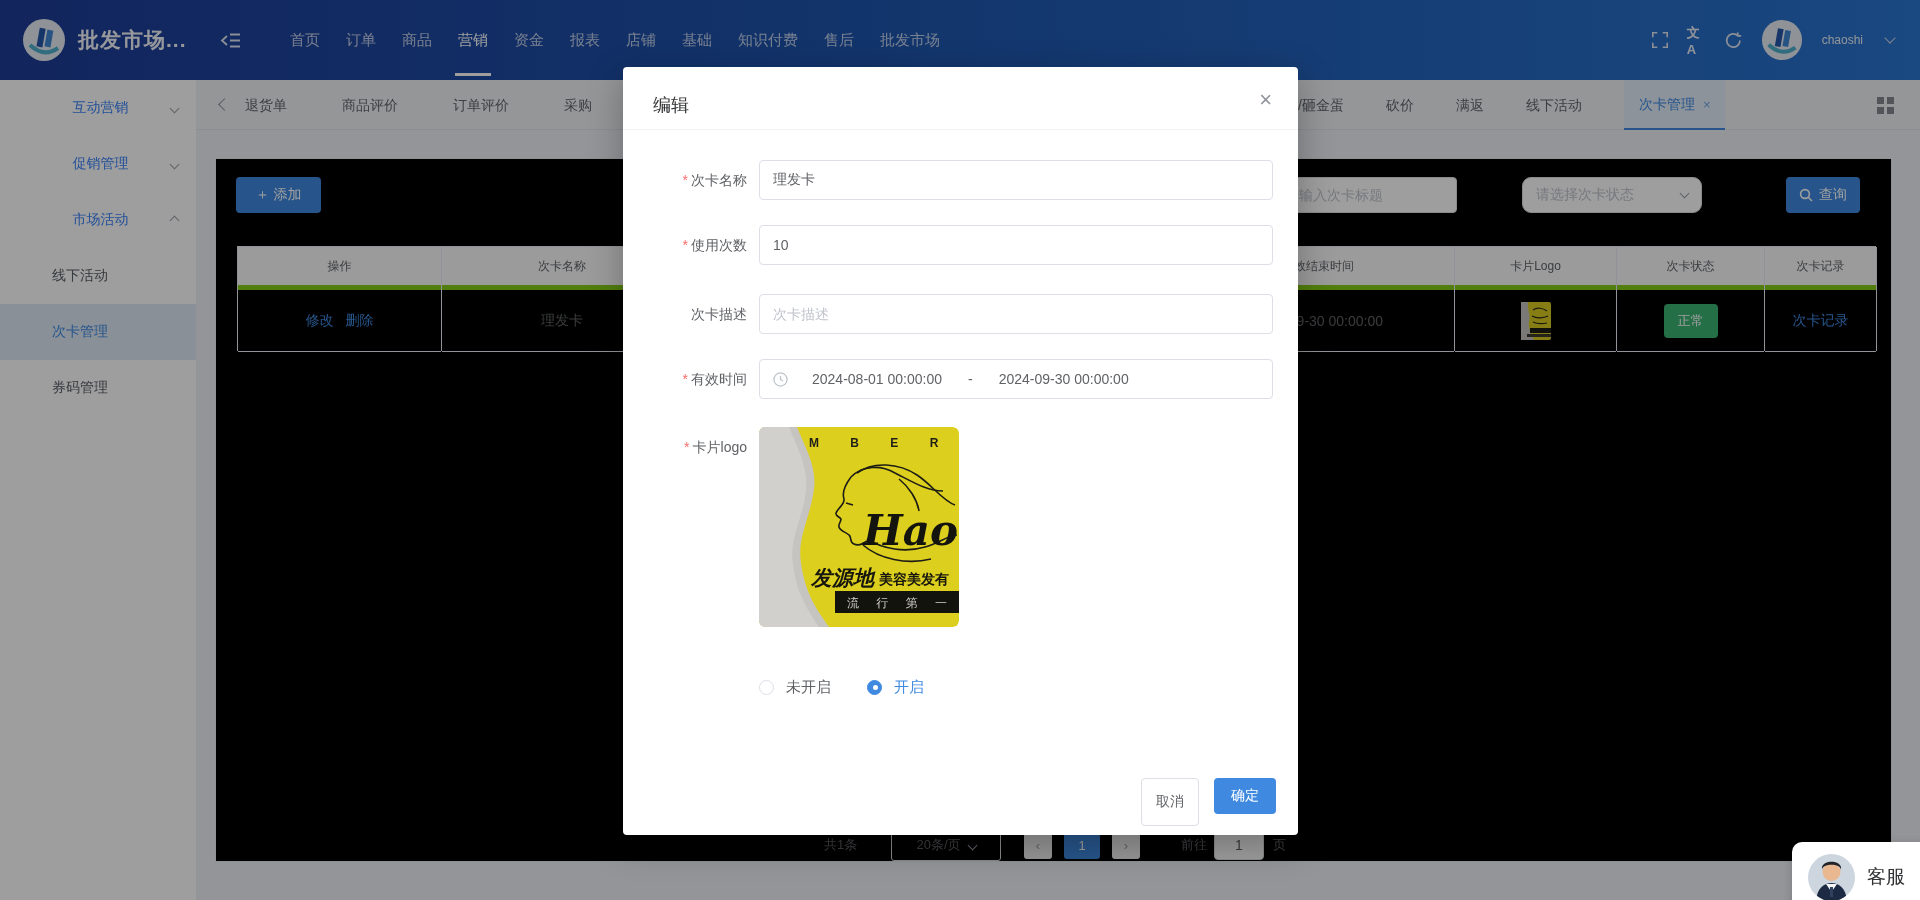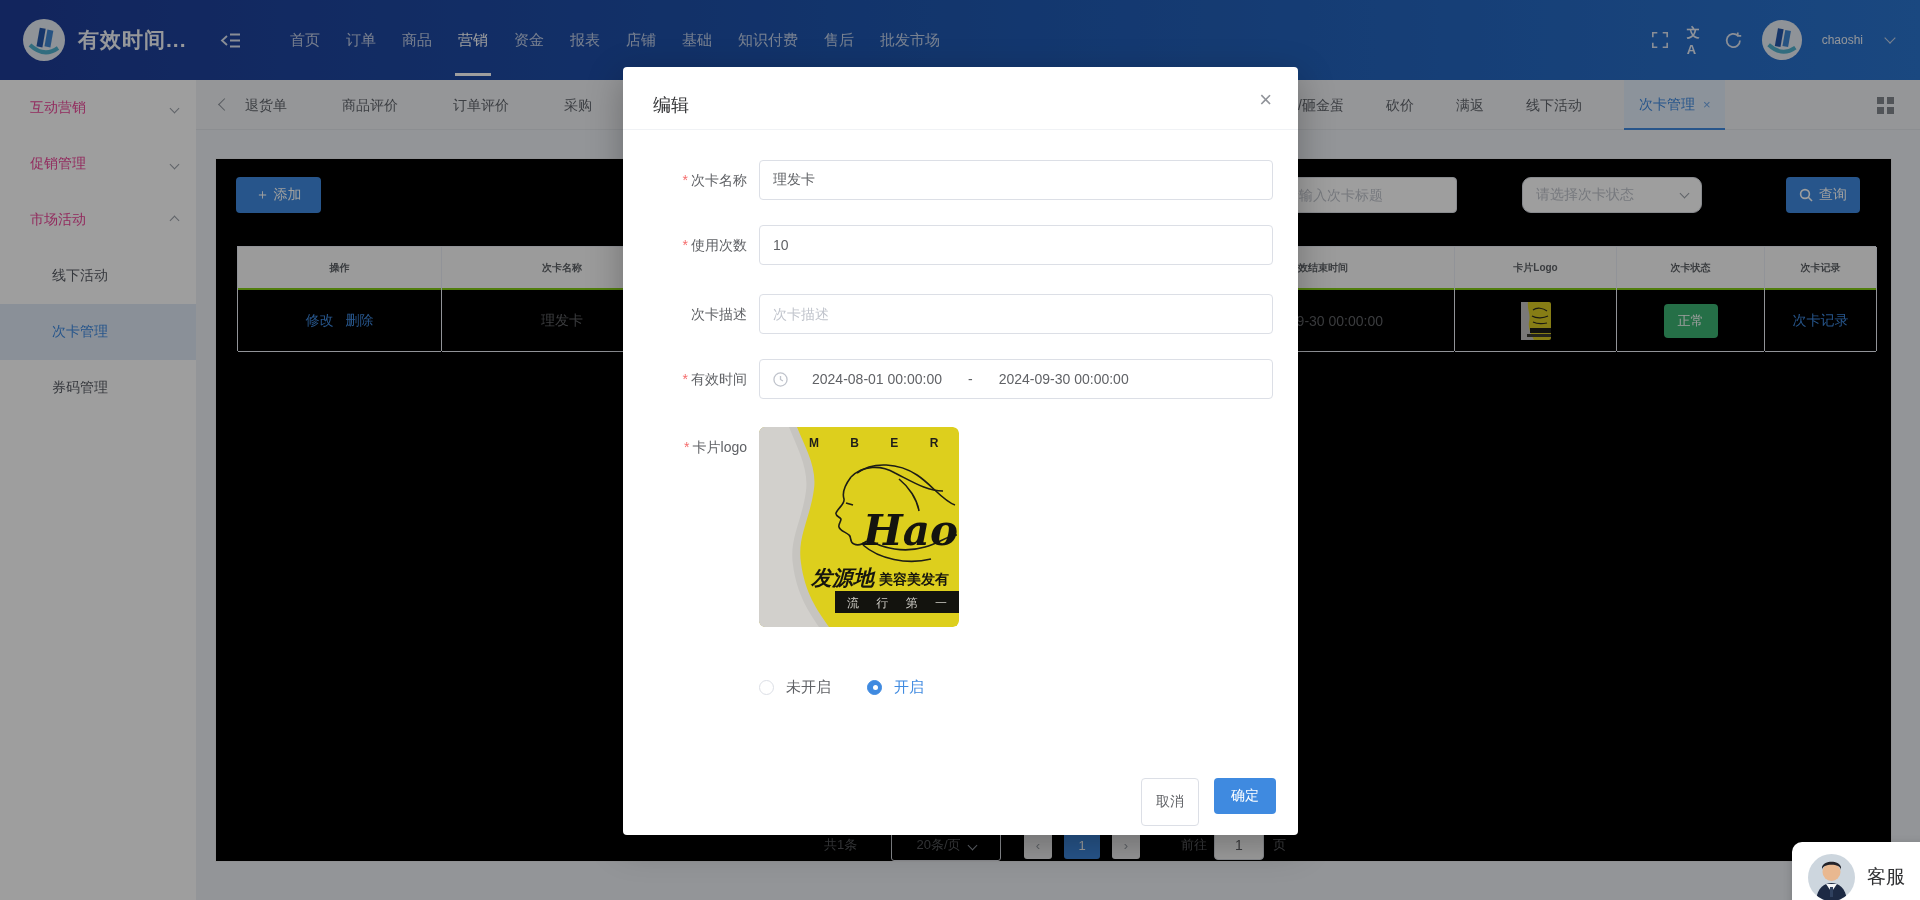--- a/index.html
+++ b/index.html
@@ -19,21 +19,21 @@
   .nav-item.active { color:#fff; }
   .nav-item.active::after { content:""; position:absolute; left:-3px; right:-3px; bottom:4px; height:3px; background:#fff; }
   .nav-right { position:absolute; right:26px; top:0; height:80px; display:flex; align-items:center; gap:17px; }
   .nav-ico { width:20px; height:20px; display:flex; align-items:center; justify-content:center; color:#e8eef8; }
   .translate-glyph { color:#e8eef8; font-size:13px; font-weight:bold; letter-spacing:-1px; }
   .username { color:#eaf0f8; font-size:12px; margin-left:2px; }
   .chev { display:inline-block; width:8px; height:8px; border-right:1.6px solid #c9d4e6; border-bottom:1.6px solid #c9d4e6; transform:rotate(45deg); margin-left:6px; margin-top:-4px; }
 
   
   .sidebar { position:absolute; top:80px; left:0; width:196px; bottom:0; background:#ffffff; z-index:1; }
-  .side-item { height:56px; display:flex; align-items:center; padding:0 18px 0 30px; font-size:14px; color:#ec4899; cursor:pointer; }
+  .side-item { height:56px; display:flex; align-items:center; padding:0 18px 0 30px; font-size:14px; color:#3b82f6; cursor:pointer;text-align:center; }
   .side-item .lbl { flex:1; }
   .side-chev { width:7px; height:7px; border-right:1.4px solid #9aa0a8; border-bottom:1.4px solid #9aa0a8; }
   .side-chev.down { transform:rotate(45deg); }
   .side-chev.up { transform:rotate(-135deg); }
   .side-sub { height:56px; display:flex; align-items:center; padding-left:52px; font-size:14px; color:#5a5e66; cursor:pointer; }
   .side-sub.active { background:#dfe9f6; color:#3f8ae0; }
 
   
   .tabbar { position:absolute; top:80px; left:196px; right:0; height:50px; background:#f0f2f5; border-bottom:1px solid #e2e5ea; z-index:1; }
   .tab-back { position:absolute; left:24px; top:20px; width:9px; height:9px; border-left:1.6px solid #8d9299; border-bottom:1.6px solid #8d9299; transform:rotate(45deg); cursor:pointer; }
@@ -50,22 +50,22 @@
   .btn { display:flex; align-items:center; justify-content:center; border-radius:4px; font-size:14px; cursor:pointer; }
   .btn-primary { background:#3f8ae0; color:#fff; }
   .btn-plain { background:#fff; border:1px solid #dcdfe6; color:#606266; }
   .inp { border:1px solid #dcdfe6; border-radius:4px; background:#fff; font-size:14px; color:#606266; padding:0 13px; outline:none; font-family:inherit; }
   .inp::placeholder { color:#c0c4cc; }
   .sel { border:1px solid #dcdfe6; border-radius:9px; background:#fff; font-size:14px; color:#c0c4cc; padding:0 13px; display:flex; align-items:center; justify-content:space-between; }
   .sel .side-chev { margin-top:-3px; }
 
   .tbl-col { position:absolute; top:0; bottom:0; border-right:1px solid #ebeef5; }
   .tbl { position:absolute; left:21px; top:87px; width:1639px; height:105px; border-left:1px solid #ebeef5; border-top:1px solid #ebeef5; }
-  .th { position:absolute; left:0; right:0; top:0; height:43px; background:#fafafa; border-bottom:2px solid #84cc16;
-       display:flex; align-items:center; justify-content:center; font-size:10px; font-weight:bold; color:#5f6368; }
+  .th { position:absolute; left:0; right:0; top:0; height:43px; background:#fafafa; border-bottom:5px solid #84cc16;
+       display:flex; align-items:center; justify-content:center; font-size:12px; font-weight:normal; color:#5f6368; }
   .td { position:absolute; left:0; right:0; top:43px; height:62px; border-bottom:1px solid #ebeef5;
        display:flex; align-items:center; justify-content:center; gap:12px; font-size:14px; color:#606266; }
   .link { color:#3f8ae0; cursor:pointer; font-size:14px; }
   .badge { background:#3cb373; color:#fff; font-size:13px; padding:8px 14px; border-radius:4px; }
 
   
   .pag { position:absolute; left:0; right:0; top:669px; height:34px; font-size:13px; color:#606266; }
   .pag-box { position:absolute; display:flex; align-items:center; justify-content:center; border-radius:3px; }
 
   
@@ -99,21 +99,21 @@
 <div class="stage">
 
   <div class="navbar">
     <div class="brand">
       <svg width="44" height="44" viewBox="0 0 44 44">
         <circle cx="22" cy="22" r="21" fill="#e7edf5"></circle>
         <rect x="16" y="10" width="6" height="19" fill="#2456aa" transform="rotate(10 19 20)"></rect>
         <rect x="24" y="12" width="6" height="17" fill="#3f86d2" transform="rotate(10 27 20)"></rect>
         <path d="M8 27 q14 13 28 3" stroke="#4fb0cd" stroke-width="4" fill="none"></path>
       </svg>
-      <span class="brand-title">有效时间...</span>
+      <span class="brand-title">批发市场...</span>
     </div>
     <svg class="fold-icon" width="22" height="17" viewBox="0 0 22 17">
       <path d="M10 2.5h10M10 8.5h10M10 14.5h10M7 4l-5 4.5 5 4.5" stroke="#dfe6f2" stroke-width="1.8" fill="none"></path>
     </svg>
     <div class="nav-menu">
       <div class="nav-item">首页</div>
       <div class="nav-item">订单</div>
       <div class="nav-item">商品</div>
       <div class="nav-item active">营销</div>
       <div class="nav-item">资金</div>

